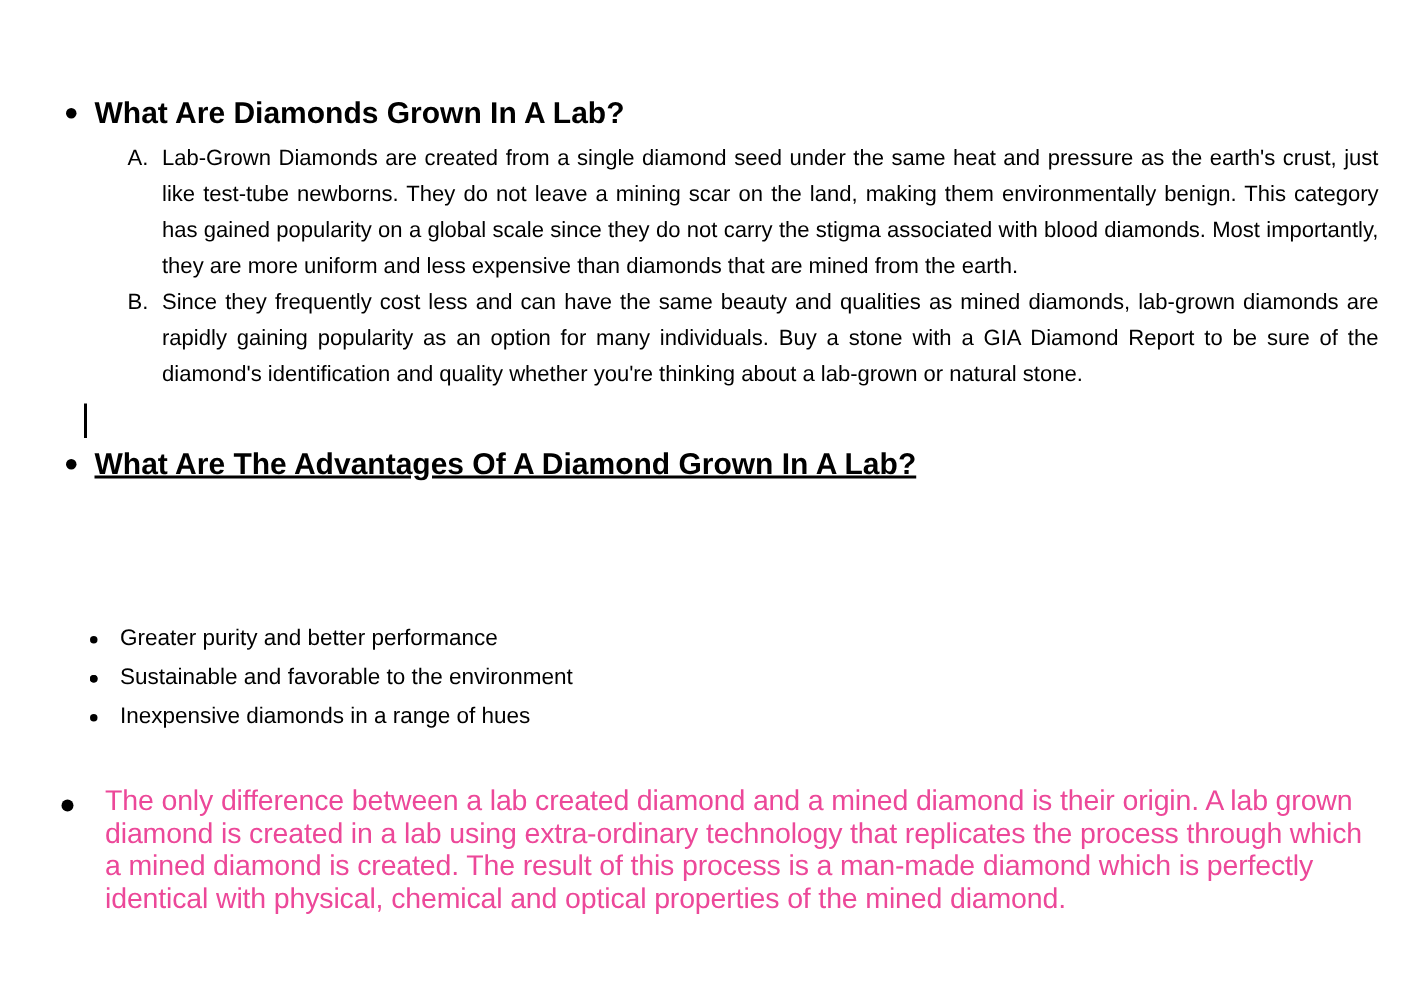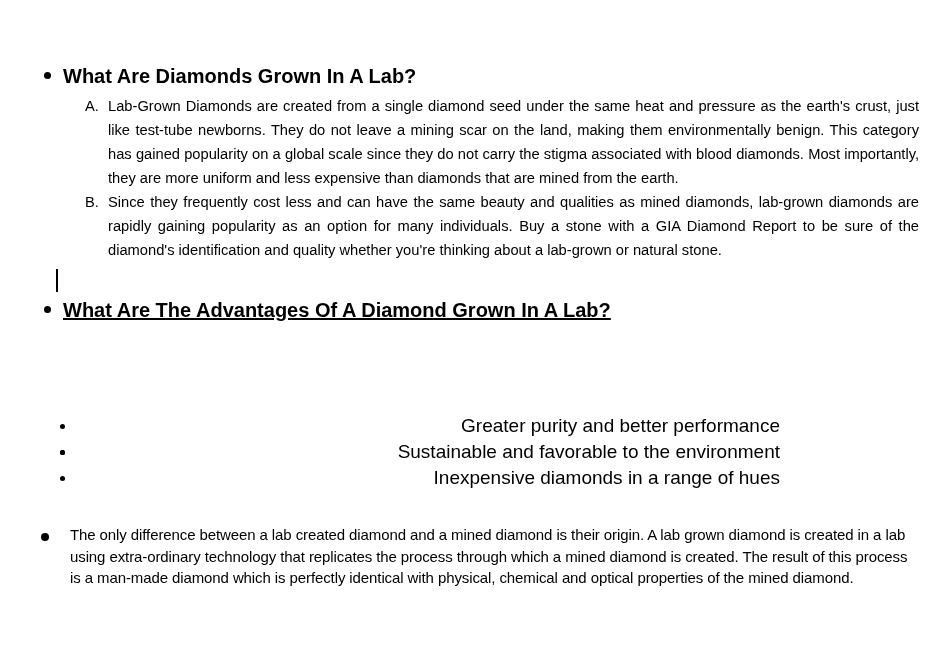--- a/index.html
+++ b/index.html
@@ -51,33 +51,33 @@
 
   .para {
     position: absolute;
     left: 73px; top: 300px; width: 832px;
     font-size: 14.7px; line-height: 34px;
   }
 
   .adv-list {
     position: absolute;
     left: 80px; top: 373px; width: 700px;
-    font-size: 19px; line-height: 26px; text-align: right;
+    font-size: 15px; line-height: 26px;
   }
   .adv-item { position: relative; }
   .adv-item .bullet-dot {
     left: -20px; top: 10.5px; width: 5px; height: 5px;
   }
 
   .note-text {
     position: absolute;
     left: 70px; top: 484px; width: 846px;
-    font-size: 15px; line-height: 21.5px;
+    font-size: 19px; line-height: 21.5px;
     letter-spacing: -0.1px;
-    color: #000000;
+    color: #ec4899;
   }
   #note-dot { left: 41px; top: 493px; width: 8px; height: 8px; }
 </style>
 </head>
 <body>
 
 <div class="doc-canvas">
 
   <span id="h1-dot" class="bullet-dot"></span>
   <div id="h1-text" class="heading">What Are Diamonds Grown In A Lab?</div>

